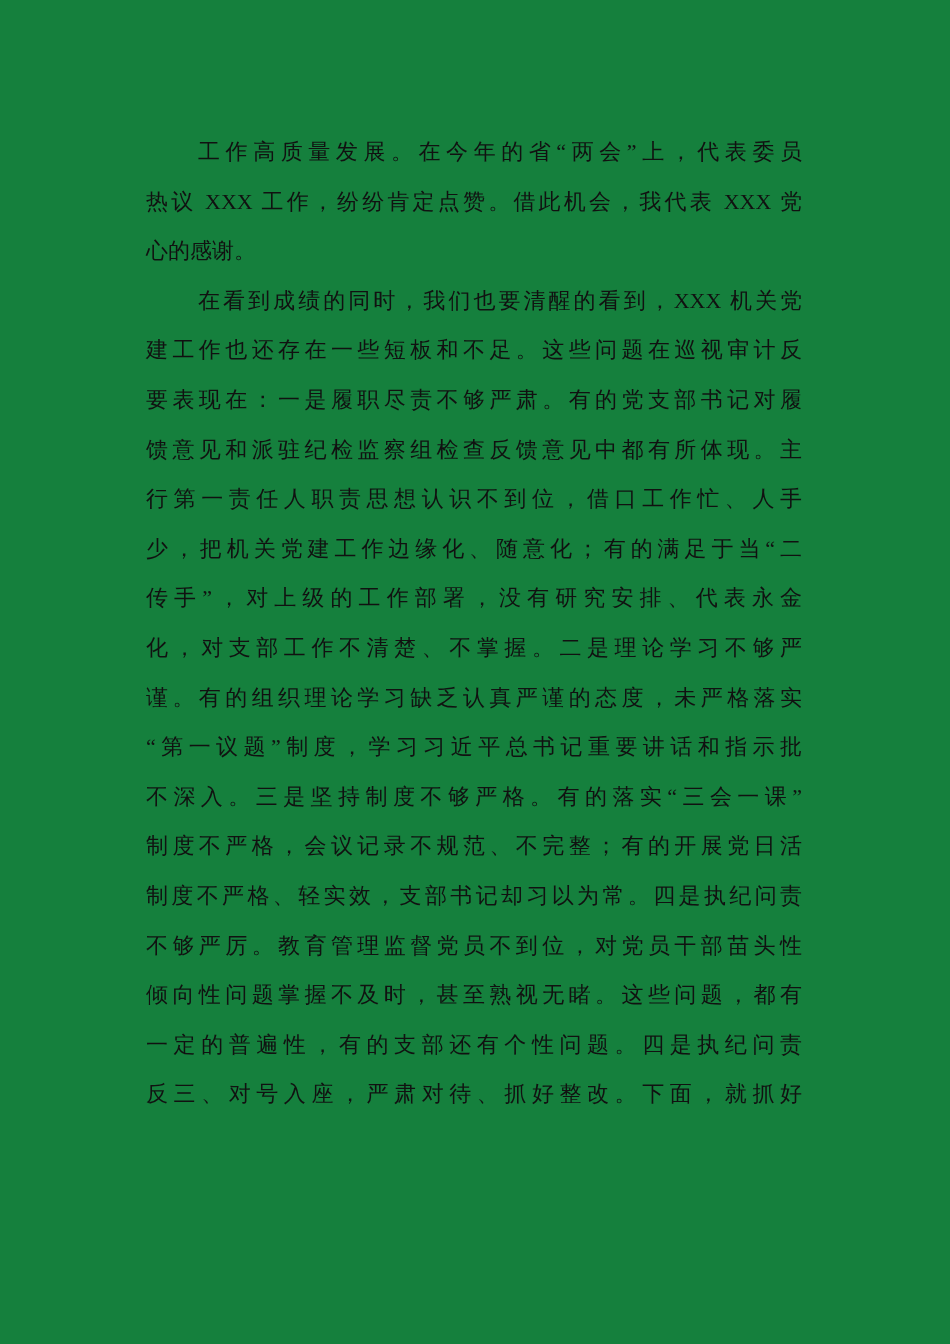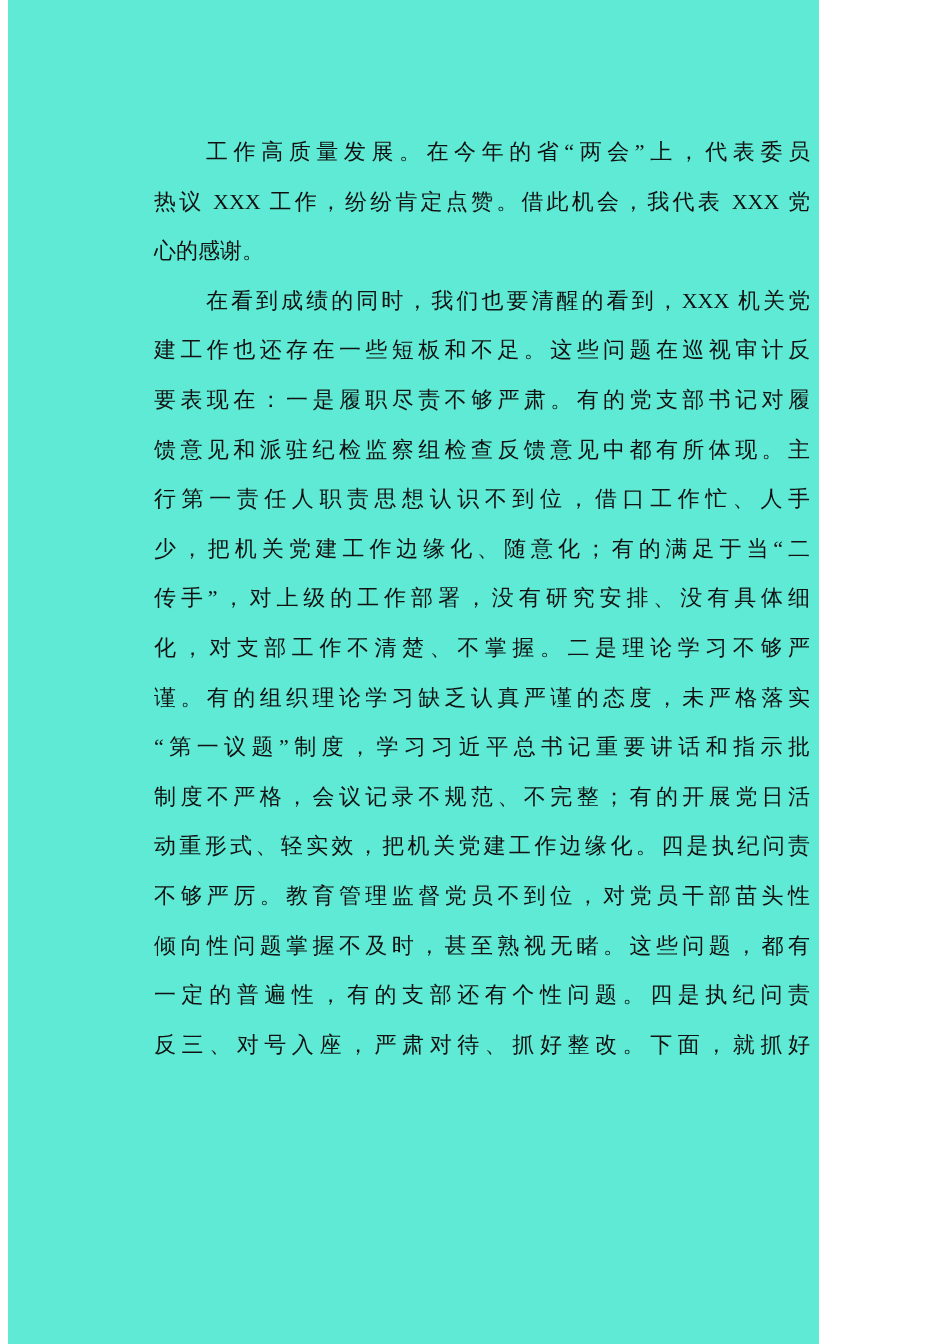--- a/index.html
+++ b/index.html
@@ -8,25 +8,25 @@
       background: #ffffff;
     }
     body {
       width: 950px;
       height: 1344px;
       position: relative;
       overflow: hidden;
     }
     .page {
       position: absolute;
-      left: 8px;
+      left: 0;
       top: 0;
-      width: 811px;
+      width: 950px;
       height: 1344px;
-      background: #5eead4;
+      background: #15803d;
     }
     .text-block {
       position: absolute;
       left: 146px;
       top: 127px;
       width: 656px;
       font-family: "Liberation Serif", "DejaVu Serif", serif;
       font-size: 22px;
       color: #111111;
     }
@@ -64,26 +64,27 @@
       <div class="line last">心的感谢。</div>
     </div>
 
     <div class="paragraph">
       <div class="line indent">在看到成绩的同时，我们也要清醒的看到，XXX 机关党</div>
       <div class="line">建工作也还存在一些短板和不足。这些问题在巡视审计反</div>
       <div class="line">要表现在：一是履职尽责不够严肃。有的党支部书记对履</div>
       <div class="line">馈意见和派驻纪检监察组检查反馈意见中都有所体现。主</div>
       <div class="line">行第一责任人职责思想认识不到位，借口工作忙、人手</div>
       <div class="line">少，把机关党建工作边缘化、随意化；有的满足于当“二</div>
-      <div class="line">传手”，对上级的工作部署，没有研究安排、没有具体细</div>
+      <div class="line">传手”，对上级的工作部署，没有研究安排、代表永金</div>
       <div class="line">化，对支部工作不清楚、不掌握。二是理论学习不够严</div>
       <div class="line">谨。有的组织理论学习缺乏认真严谨的态度，未严格落实</div>
       <div class="line">“第一议题”制度，学习习近平总书记重要讲话和指示批</div>
+      <div class="line">不深入。三是坚持制度不够严格。有的落实“三会一课”</div>
       <div class="line">制度不严格，会议记录不规范、不完整；有的开展党日活</div>
-      <div class="line">动重形式、轻实效，把机关党建工作边缘化。四是执纪问责</div>
+      <div class="line">制度不严格、轻实效，支部书记却习以为常。四是执纪问责</div>
       <div class="line">不够严厉。教育管理监督党员不到位，对党员干部苗头性</div>
       <div class="line">倾向性问题掌握不及时，甚至熟视无睹。这些问题，都有</div>
       <div class="line">一定的普遍性，有的支部还有个性问题。四是执纪问责</div>
       <div class="line">反三、对号入座，严肃对待、抓好整改。下面，就抓好</div>
     </div>
 
   </div>
 </div>
 
 </body></html>

